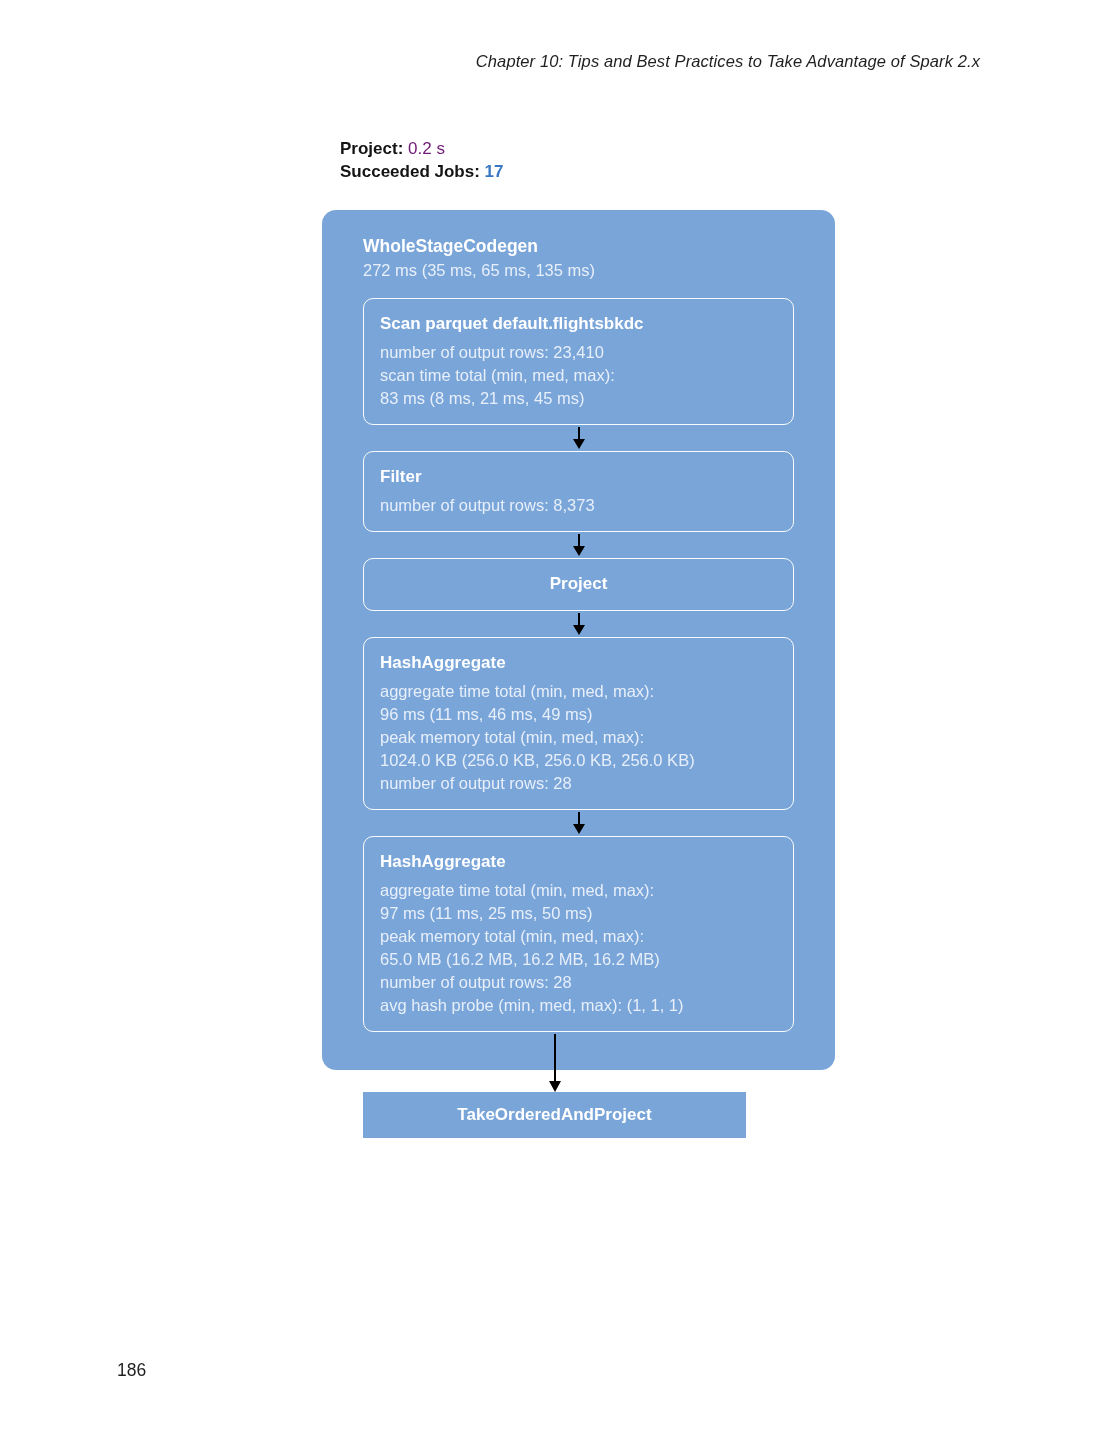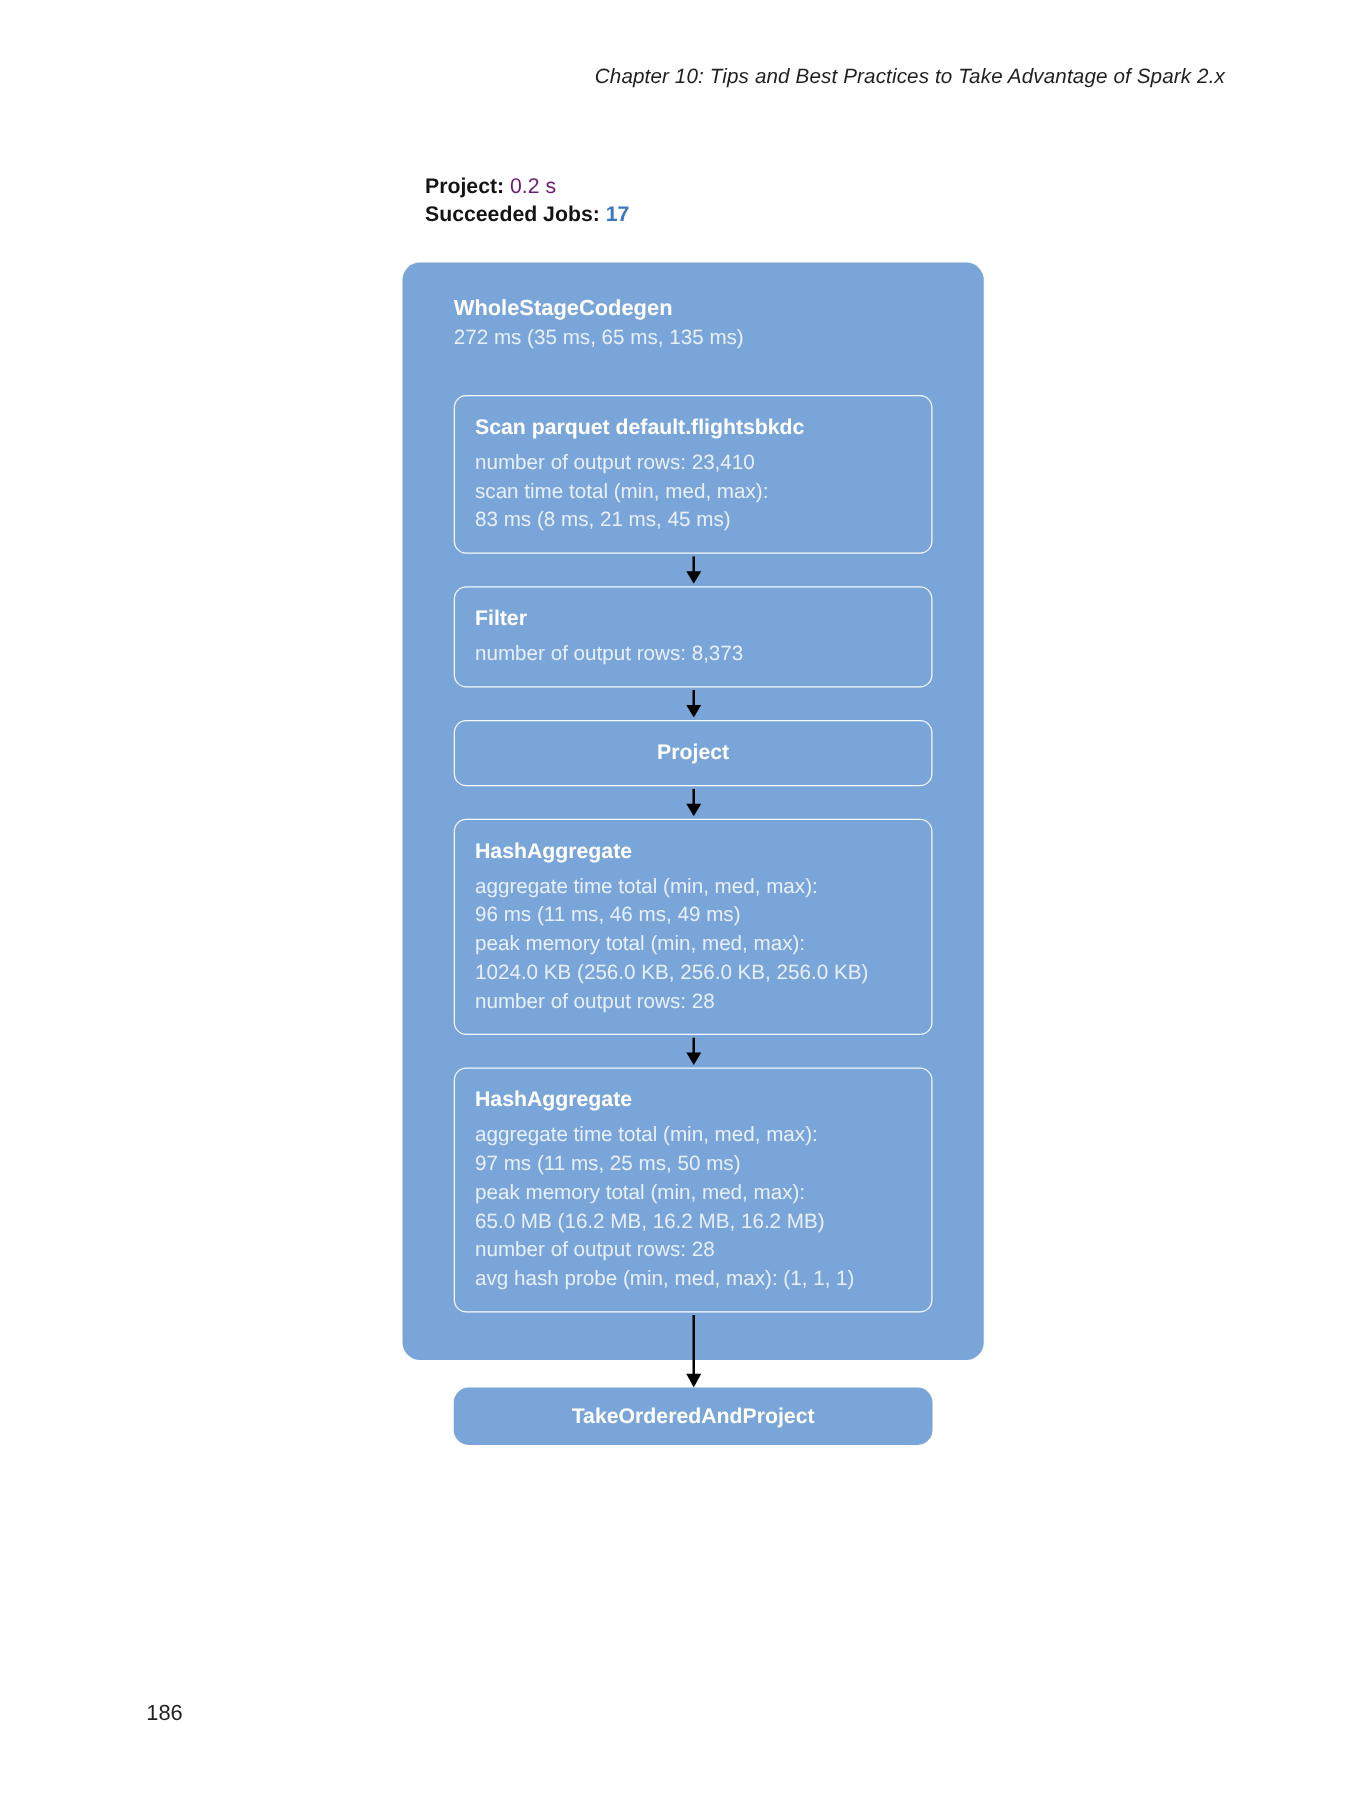--- a/index.html
+++ b/index.html
@@ -28,28 +28,28 @@
   .stat-label{font-weight:bold;color:#141414;}
   .stat-value{color:#701a75;}
   .stat-value.link{color:var(--link_blue);font-weight:bold;}
   .diagram{
     position:absolute;left:322px;top:210px;width:465px;
   }
   .wsc-container{
     background:var(--box_blue);
     border-radius:14px;
     padding:24px 41px 38px 41px;
-    width:465px;
+    width:513px;
   }
   .wsc-title{
     color:#ffffff;font-weight:bold;font-size:17.5px;line-height:24px;
   }
   .wsc-subtitle{
     color:var(--text_light);font-size:16.5px;line-height:24px;
-    margin-bottom:34px;
+    margin-bottom:16px;
   }
   .node{
     border:1.5px solid rgba(255,255,255,0.95);
     border-radius:10px;
     padding:13px 16px 14px 16px;
     color:var(--text_light);
   }
   .node-title{
     color:#ffffff;font-weight:bold;font-size:17px;line-height:24px;
     margin-bottom:5px;
@@ -59,21 +59,21 @@
   .arrow-row{
     height:26px;display:flex;align-items:center;justify-content:center;
   }
   .arrow-row svg,.final-arrow svg{display:block;}
   .final-arrow{
     display:flex;justify-content:center;
     margin-top:-36px;height:58px;position:relative;z-index:2;
   }
   .final-node{
     width:383px;height:46px;margin:0 auto;
-    background:var(--box_blue);border-radius:12px;
+    background:var(--box_blue);border-radius:0;
     display:flex;align-items:center;justify-content:center;
     color:#ffffff;font-weight:bold;font-size:17px;
   }
   .page-number{
     position:absolute;left:117px;top:1360px;
     font-size:17.5px;color:#1f1f1f;
   }
 </style>
 </head>
 <body>

